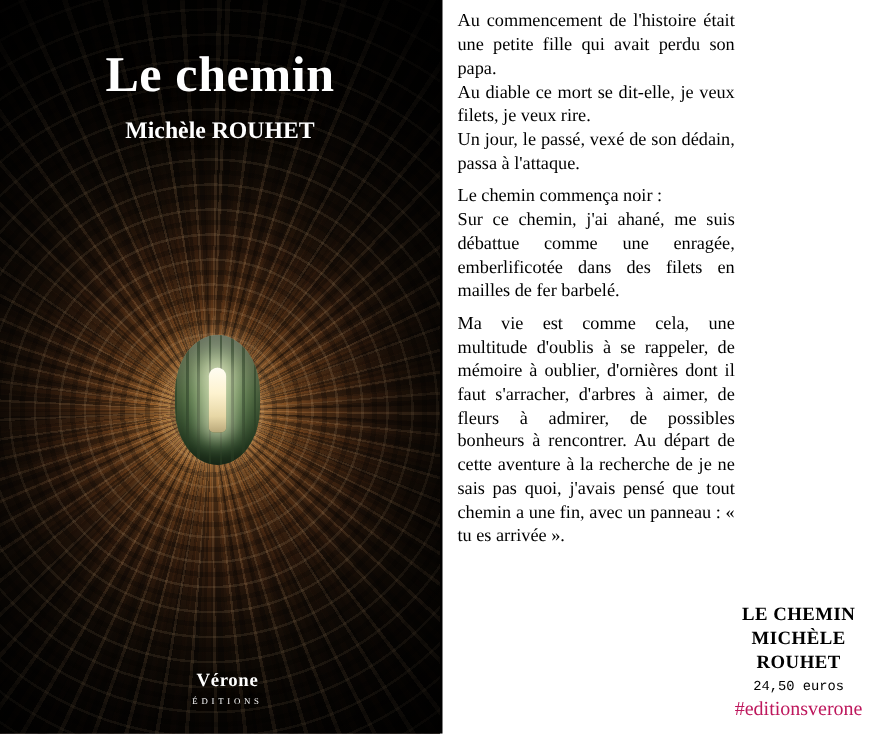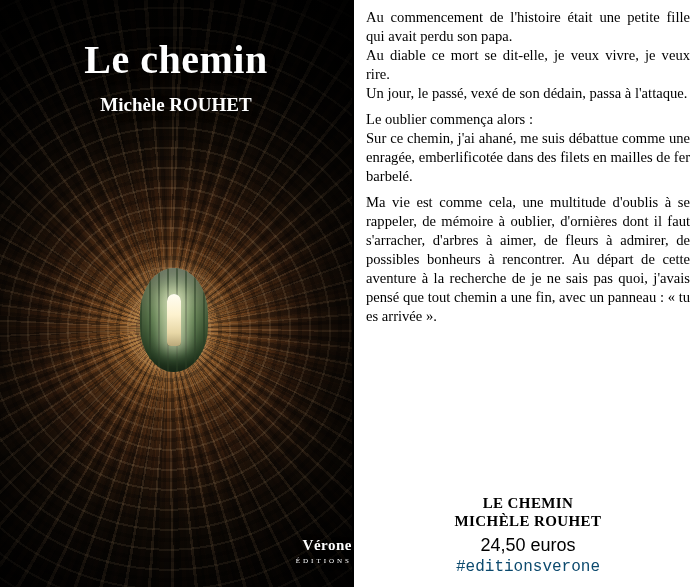--- a/index.html
+++ b/index.html
@@ -129,21 +129,21 @@
     font-size: 19px;
     font-weight: 700;
     text-shadow: 0 2px 8px rgba(0,0,0,0.85);
     font-family: "Liberation Serif", serif;
   }
   .publisher {
     position: absolute;
     left: 12px;
     right: 0;
     bottom: 22px;
-    text-align: right;
+    text-align: center;
     color: #ffffff;
   }
   .publisher-name {
     font-size: 15px;
     font-weight: 700;
     letter-spacing: 0.5px;
     text-shadow: 0 1px 6px rgba(0,0,0,0.9);
   }
   .publisher-sub {
     font-size: 7px;
@@ -155,21 +155,21 @@
   
   .back-cover {
     position: relative;
     flex: 1 1 auto;
     height: 587px;
     background: #ffffff;
     padding: 8px 10px 6px 12px;
     box-sizing: border-box;
     border-left: 2px solid #000000;
     display: flex;
-    flex-direction: column;
+    flex-direction: row;
   }
   .blurb {
     font-family: "Liberation Serif", serif;
     font-size: 14.6px;
     line-height: 1.30;
     color: #000000;
     text-align: justify;
     text-justify: inter-word;
   }
   .blurb p {
@@ -193,30 +193,30 @@
   }
   .footer-author {
     font-family: "Liberation Serif", serif;
     font-size: 15px;
     font-weight: 700;
     letter-spacing: 0.4px;
     color: #000;
     line-height: 1.25;
   }
   .footer-price {
-    font-family: Liberation Sans, sans-serif;
-    font-size: 18px;
+    font-family: Liberation Mono, monospace;
+    font-size: 11px;
     color: #000;
     margin-top: 4px;
     line-height: 1.2;
   }
   .footer-hashtag {
-    font-family: Liberation Mono, monospace;
+    font-family: Liberation Serif, serif;
     font-size: 16px;
-    color: #0c4a6e;
+    color: #be185d;
     margin-top: 1px;
     line-height: 1.2;
   }
 </style>
 </head>
 <body>
 
 <div class="page">
 
   <div class="front-cover">
@@ -232,23 +232,23 @@
 
     <div class="publisher">
       <div class="publisher-name">Vérone</div>
       <div class="publisher-sub">ÉDITIONS</div>
     </div>
   </div>
 
   <div class="back-cover">
     <div class="blurb">
       <p>Au commencement de l'histoire était une petite fille qui avait perdu son papa.</p>
-      <p>Au diable ce mort se dit-elle, je veux vivre, je veux rire.</p>
+      <p>Au diable ce mort se dit-elle, je veux filets, je veux rire.</p>
       <p>Un jour, le passé, vexé de son dédain, passa à l'attaque.</p>
-      <p class="gap">Le oublier commença alors :</p>
+      <p class="gap">Le chemin commença noir :</p>
       <p>Sur ce chemin, j'ai ahané, me suis débattue comme une enragée, emberlificotée dans des filets en mailles de fer barbelé.</p>
       <p class="gap">Ma vie est comme cela, une multitude d'oublis à se rappeler, de mémoire à oublier, d'ornières dont il faut s'arracher, d'arbres à aimer, de fleurs à admirer, de possibles bonheurs à rencontrer. Au départ de cette aventure à la recherche de je ne sais pas quoi, j'avais pensé que tout chemin a une fin, avec un panneau : « tu es arrivée ».</p>
     </div>
 
     <div class="footer">
       <div class="footer-title">LE CHEMIN</div>
       <div class="footer-author">MICHÈLE ROUHET</div>
       <div class="footer-price">24,50 euros</div>
       <div class="footer-hashtag">#editionsverone</div>
     </div>

